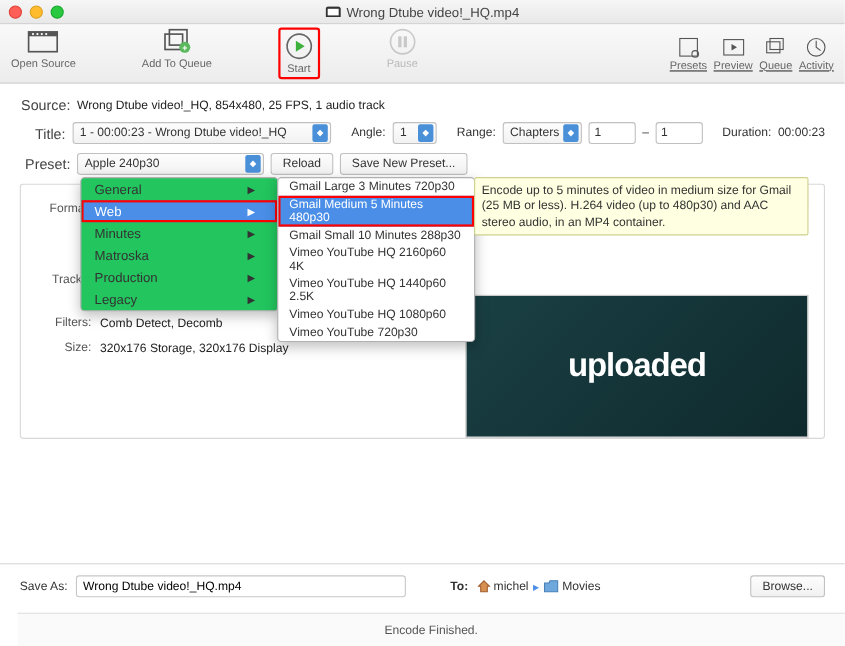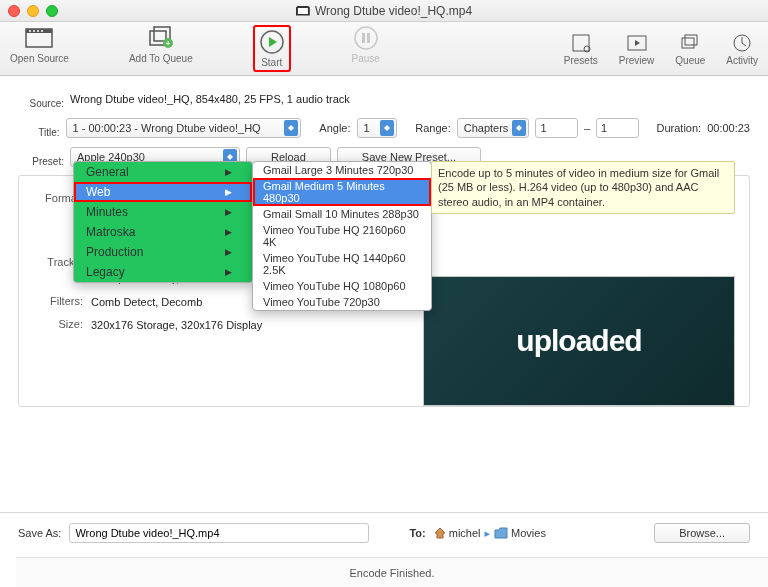--- a/index.html
+++ b/index.html
@@ -10,34 +10,34 @@
 .win-close { background: #ff5f57; border: 1px solid #e14138; }
 .win-min { background: #ffbd2e; border: 1px solid #e0a020; }
 .win-max { background: #28c940; border: 1px solid #17a92e; }
 .title-center { position: absolute; left: 50%; transform: translateX(-50%); display: flex; align-items: center; gap: 5px; font-size: 12px; color: #444; }
 .file-icon { width: 14px; height: 10px; background: #333; clip-path: polygon(0 20%,15% 0,85% 0,100% 20%,100% 100%,0 100%); position: relative; }
 .file-icon::after { content: ""; position: absolute; inset: 2px; background: #fff; }
 .toolbar { height: 54px; background: linear-gradient(#f9f9f9,#ececec); border-bottom: 1px solid #c8c8c8; display: flex; align-items: center; padding: 0 10px; }
 .tool-group-left { display: flex; gap: 60px; }
 .tool-item { display: flex; flex-direction: column; align-items: center; gap: 2px; font-size: 10px; color: #666; }
 .tool-icon { width: 30px; height: 26px; display: flex; align-items: center; justify-content: center; }
-.tool-group-right { margin-left: auto; display: flex; gap: 21px; }
+.tool-group-right { margin-left: auto; display: flex; gap: 6px; text-decoration: underline; }
 .tool-item-sm { display: flex; flex-direction: column; align-items: center; gap: 1px; font-size: 10px; color: #666; }
 .tool-icon-sm { width: 26px; height: 22px; display: flex; align-items: center; justify-content: center; }
 .highlight-start { border: 2px solid #ff0000; border-radius: 3px; padding: 2px; }
 .content { padding: 12px 18px 8px 18px; }
 .row { display: flex; align-items: center; margin-bottom: 8px; gap: 6px; }
-.label { font-size: 10px; color: #444; width: 46px; text-align: right; margin-top: 10px; }
+.label { font-size: 13px; color: #444; width: 46px; text-align: right; }
 .val { font-size: 11px; color: #222; }
 .dropdown { border: 1px solid #c0c0c0; border-radius: 3px; background: linear-gradient(#fdfdfd,#f2f2f2); display: flex; align-items: center; padding: 1px 2px 1px 6px; height: 20px; font-size: 11px; }
 .dd-arrows { width: 14px; height: 16px; background: #4a90d9; border-radius: 2px; margin-left: 4px; position: relative; }
 .dd-arrows::before,.dd-arrows::after { content: ""; position: absolute; left: 50%; transform: translateX(-50%); border: 3px solid transparent; }
 .dd-arrows::before { top: 2px; border-bottom-color: #fff; }
 .dd-arrows::after { bottom: 2px; border-top-color: #fff; }
-.btn { border: 1px solid #c0c0c0; border-radius: 3px; background: linear-gradient(#fdfdfd,#f1f1f1); padding: 2px 24px; height: 20px; font-size: 11px; display: inline-flex; align-items: center; color: #333; }
+.btn { border: 1px solid #c0c0c0; border-radius: 3px; background: linear-gradient(#fdfdfd,#f1f1f1); padding: 2px 10px; height: 20px; font-size: 11px; display: inline-flex; align-items: center; color: #333; }
 .stepper { border: 1px solid #c0c0c0; border-radius: 3px; padding: 2px 4px; height: 20px; width: 46px; display: flex; align-items: center; background: #fff; font-size: 11px; }
 .inset-panel { border: 1px solid #d8d8d8; border-radius: 3px; padding: 12px 14px; margin-top: 4px; display: flex; gap: 20px; min-height: 232px; position: relative; }
 .panel-left { width: 330px; }
 .info-row { display: flex; margin-bottom: 8px; font-size: 11px; }
 .info-lbl { width: 50px; text-align: right; color: #555; margin-right: 8px; }
 .info-val { color: #222; flex: 1; line-height: 1.4; }
 .checkbox-row { margin-left: 58px; margin-bottom: 10px; display: flex; align-items: center; gap: 5px; font-size: 11px; }
 .chk { width: 12px; height: 12px; border: 1px solid #888; border-radius: 2px; background: #fff; display: inline-flex; align-items: center; justify-content: center; }
 .chk.checked { background: #4a90d9; border-color: #3a7ec0; }
 .chk.checked::after { content: "✓"; color: #fff; font-size: 9px; font-weight: bold; }

